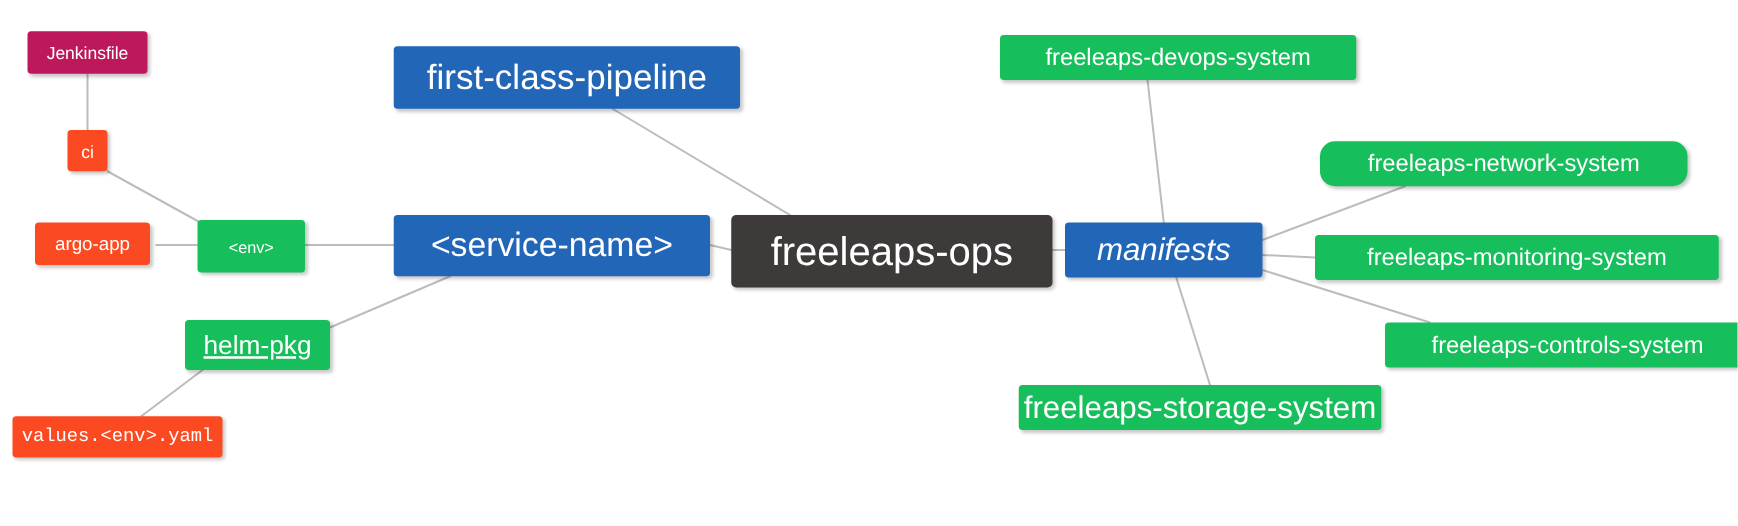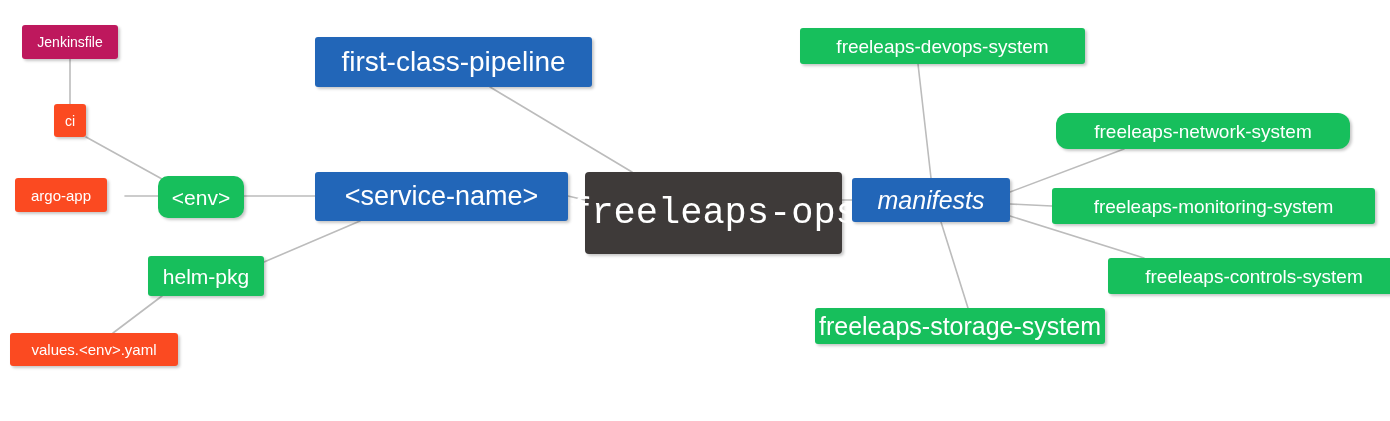--- a/index.html
+++ b/index.html
@@ -37,39 +37,39 @@
       <line x1="1010" y1="216" x2="1144" y2="258" stroke="#bcbcbc" stroke-width="1.6" stroke-linecap="round"></line>
       <line x1="941" y1="222" x2="968" y2="308" stroke="#bcbcbc" stroke-width="1.6" stroke-linecap="round"></line>
     </svg>
   <div id="nodes">
       <div class="node orange" style="left: 22px; top: 25px; width: 96px; height: 34px; font-size: 14px;">
         <span>Jenkinsfile</span>
       </div>
       <div class="node red" style="left: 54px; top: 104px; width: 32px; height: 33px; font-size: 14px;">
         <span>ci</span>
       </div>
-      <div class="node red" style="left: 15px; top: 178px; width: 92px; height: 34px; font-size: 15px;">
+      <div class="node red" style="left: 28px; top: 178px; width: 92px; height: 34px; font-size: 15px;">
         <span>argo-app</span>
       </div>
-      <div class="node green" style="left: 158px; top: 176px; width: 86px; height: 42px; font-size: 21px; border-radius: 10px;">
+      <div class="node green" style="left: 158px; top: 176px; width: 86px; height: 42px; font-size: 13px;">
         <span>&lt;env&gt;</span>
       </div>
-      <div class="node green" style="left: 148px; top: 256px; width: 116px; height: 40px; font-size: 21px;">
+      <div class="node green" style="left: 148px; top: 256px; width: 116px; height: 40px; font-size: 21px; text-decoration: underline;">
         <span>helm-pkg</span>
       </div>
-      <div class="node red" style="left: 10px; top: 333px; width: 168px; height: 33px; font-size: 15px;">
+      <div class="node red" style="left: 10px; top: 333px; width: 168px; height: 33px; font-size: 15px; font-family: Liberation Mono, monospace;">
         <span>values.&lt;env&gt;.yaml</span>
       </div>
       <div class="node blue" style="left: 315px; top: 37px; width: 277px; height: 50px; font-size: 28px;">
         <span>first-class-pipeline</span>
       </div>
       <div class="node blue" style="left: 315px; top: 172px; width: 253px; height: 49px; font-size: 27px;">
         <span>&lt;service-name&gt;</span>
       </div>
-      <div class="node root" style="left: 585px; top: 172px; width: 257px; height: 82px; font-size: 37px; font-family: Liberation Mono, monospace;">
+      <div class="node root" style="left: 585px; top: 172px; width: 257px; height: 58px; font-size: 32px;">
         <span>freeleaps-ops</span>
       </div>
       <div class="node blue" style="left: 852px; top: 178px; width: 158px; height: 44px; font-size: 25px; font-style: italic;">
         <span>manifests</span>
       </div>
       <div class="node green" style="left: 800px; top: 28px; width: 285px; height: 36px; font-size: 19px;">
         <span>freeleaps-devops-system</span>
       </div>
       <div class="node green" style="left: 1056px; top: 113px; width: 294px; height: 36px; font-size: 19px; border-radius: 12px;">
         <span>freeleaps-network-system</span>

